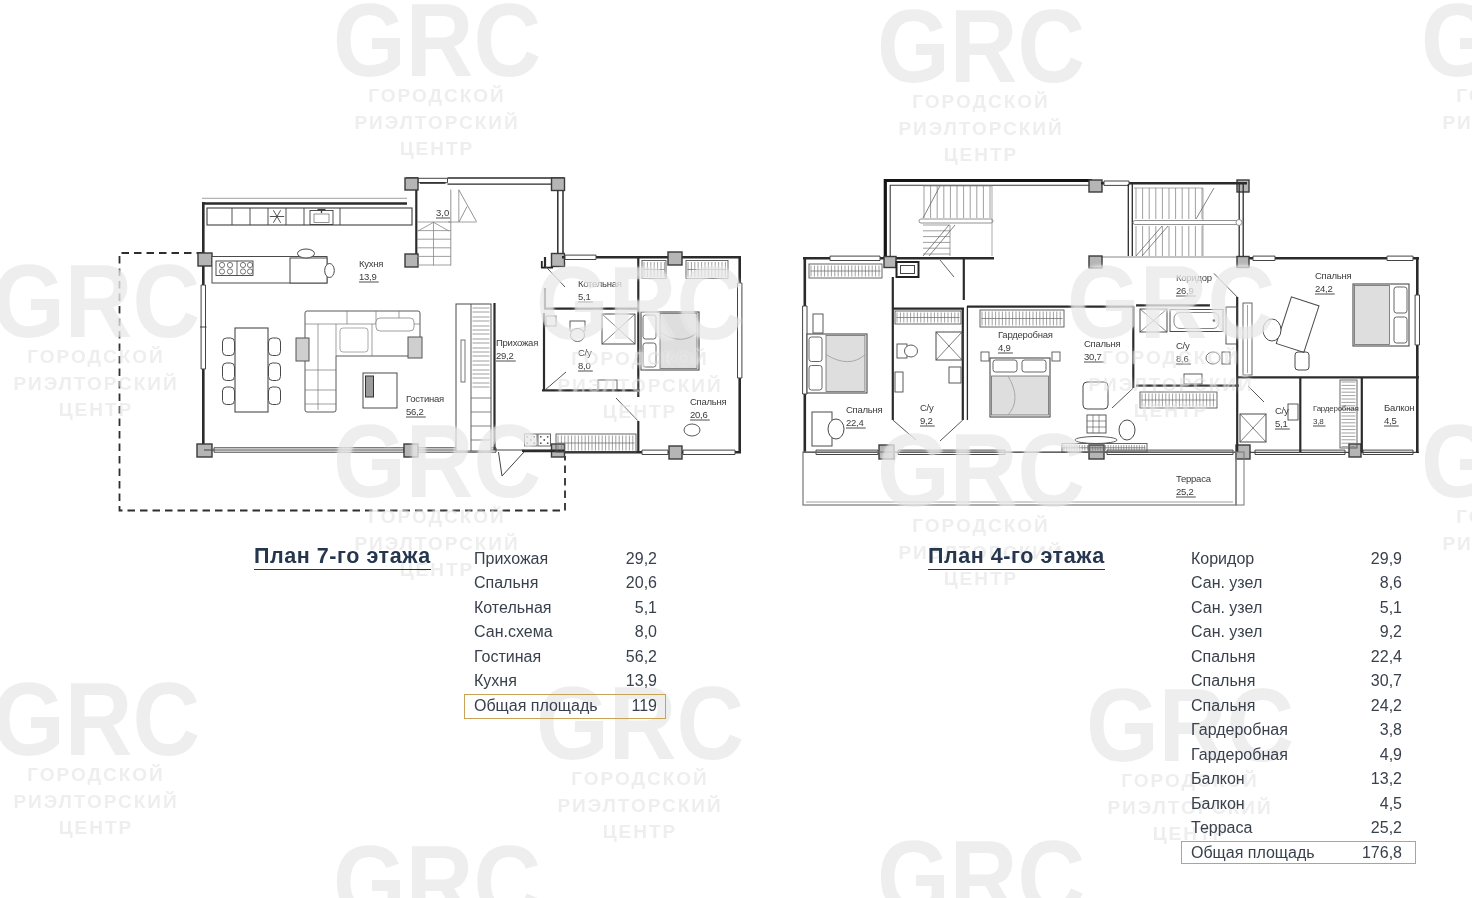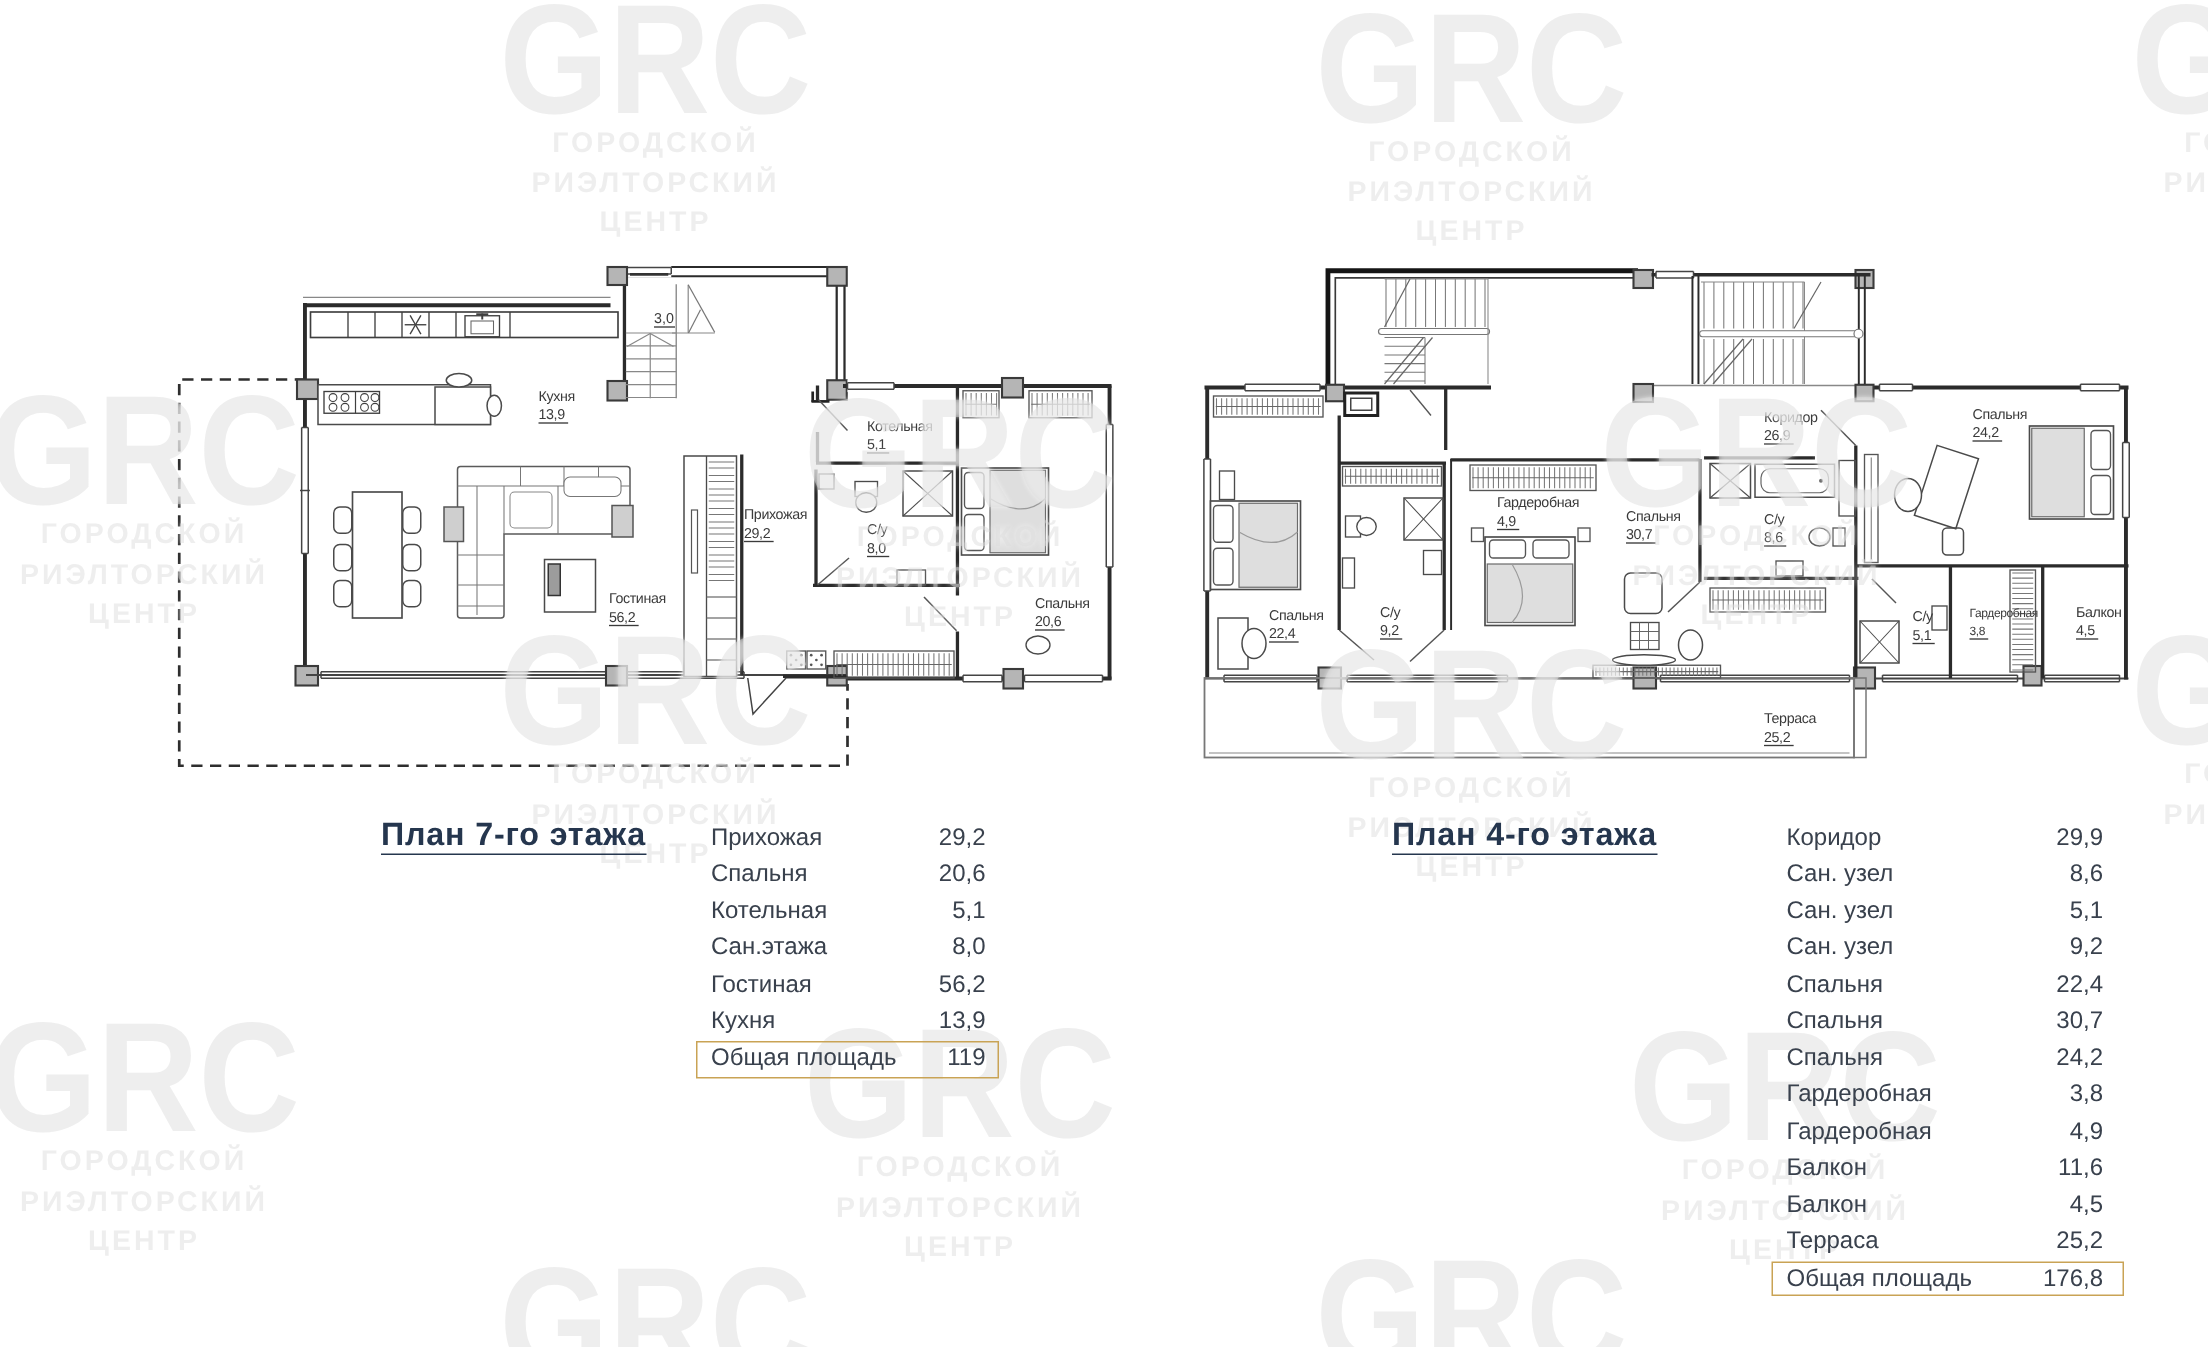--- a/index.html
+++ b/index.html
@@ -753,21 +753,21 @@
 
 <div class="abs tbl" style="left:474px;top:549.5px;">Прихожая</div>
 <div class="abs tbl" style="left:537px;top:549.5px;width:120px;text-align:right;">29,2</div>
 
 <div class="abs tbl" style="left:474px;top:574.0px;">Спальня</div>
 <div class="abs tbl" style="left:537px;top:574.0px;width:120px;text-align:right;">20,6</div>
 
 <div class="abs tbl" style="left:474px;top:598.5px;">Котельная</div>
 <div class="abs tbl" style="left:537px;top:598.5px;width:120px;text-align:right;">5,1</div>
 
-<div class="abs tbl" style="left:474px;top:623.0px;">Сан.этажа</div>
+<div class="abs tbl" style="left:474px;top:623.0px;">Сан.схема</div>
 <div class="abs tbl" style="left:537px;top:623.0px;width:120px;text-align:right;">8,0</div>
 
 <div class="abs tbl" style="left:474px;top:647.5px;">Гостиная</div>
 <div class="abs tbl" style="left:537px;top:647.5px;width:120px;text-align:right;">56,2</div>
 
 <div class="abs tbl" style="left:474px;top:672.0px;">Кухня</div>
 <div class="abs tbl" style="left:537px;top:672.0px;width:120px;text-align:right;">13,9</div>
 
 <div class="goldbox" style="left:464px;top:693.5px;width:200px;height:23.5px;"></div>
 <div class="abs tbl" style="left:474px;top:696.5px;">Общая площадь</div>
@@ -794,21 +794,21 @@
 <div class="abs tbl" style="left:1191px;top:696.5px;">Спальня</div>
 <div class="abs tbl" style="left:1282px;top:696.5px;width:120px;text-align:right;">24,2</div>
 
 <div class="abs tbl" style="left:1191px;top:721.0px;">Гардеробная</div>
 <div class="abs tbl" style="left:1282px;top:721.0px;width:120px;text-align:right;">3,8</div>
 
 <div class="abs tbl" style="left:1191px;top:745.5px;">Гардеробная</div>
 <div class="abs tbl" style="left:1282px;top:745.5px;width:120px;text-align:right;">4,9</div>
 
 <div class="abs tbl" style="left:1191px;top:770.0px;">Балкон</div>
-<div class="abs tbl" style="left:1282px;top:770.0px;width:120px;text-align:right;">11,6</div>
+<div class="abs tbl" style="left:1282px;top:770.0px;width:120px;text-align:right;">13,2</div>
 
 <div class="abs tbl" style="left:1191px;top:794.5px;">Балкон</div>
 <div class="abs tbl" style="left:1282px;top:794.5px;width:120px;text-align:right;">4,5</div>
 
 <div class="abs tbl" style="left:1191px;top:819.0px;">Терраса</div>
 <div class="abs tbl" style="left:1282px;top:819.0px;width:120px;text-align:right;">25,2</div>
 
 <div class="goldbox" style="left:1181px;top:840.5px;width:233px;height:21.5px;"></div>
 <div class="abs tbl" style="left:1191px;top:843.5px;">Общая площадь</div>
 <div class="abs tbl" style="left:1282px;top:843.5px;width:120px;text-align:right;">176,8</div>

